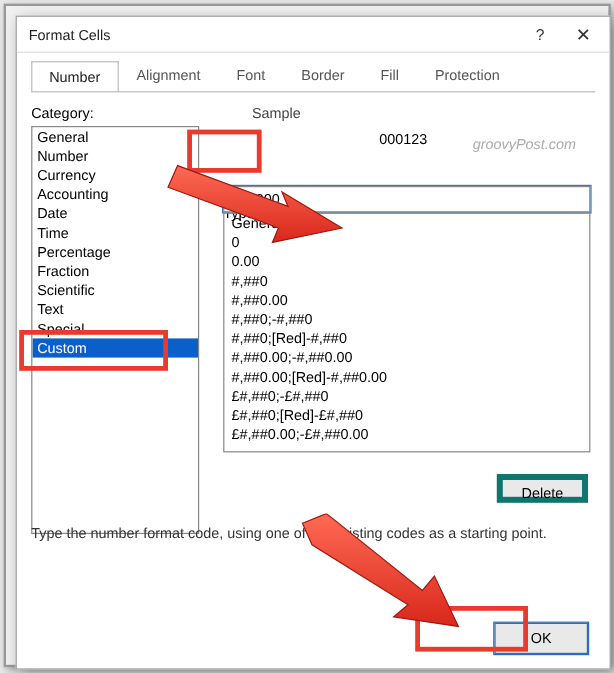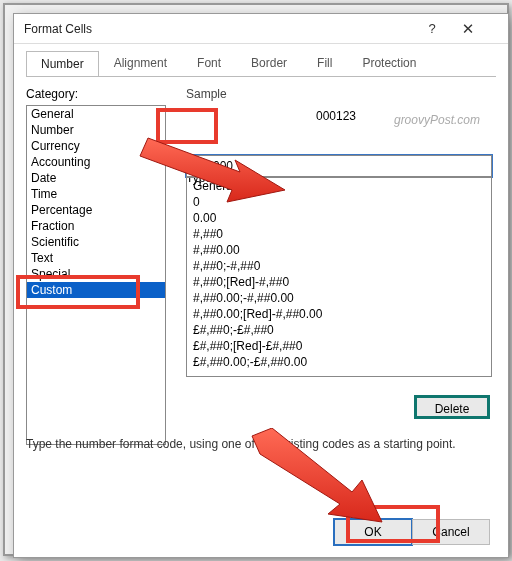--- a/index.html
+++ b/index.html
@@ -1,40 +1,40 @@
 <!DOCTYPE html>
 <html><head>
 <meta charset="utf-8">
 <style>
   * { box-sizing: border-box; font-family: 'Segoe UI', Tahoma, sans-serif; }
   body { margin: 0; background: #e8e8e8; width: 512px; height: 561px; overflow: hidden; position: relative; }
   .outerbox { position: absolute; left: 3px; top: 3px; width: 506px; height: 553px; border: 2px solid #999; background: #f0f0f0; box-shadow: 2px 2px 6px rgba(0,0,0,0.3); }
   .dialog { position: absolute; left: 8px; top: 8px; width: 496px; height: 545px; background: #ffffff; border: 1px solid #999; box-shadow: 4px 4px 12px rgba(0,0,0,0.3); }
-  .titlebar { height: 30px; display: flex; align-items: center; padding: 0 22px 0 10px; border-bottom: 1px solid #ddd; }
+  .titlebar { height: 30px; display: flex; align-items: center; padding: 0 4px 0 10px; border-bottom: 1px solid #ddd; }
   .titlebar .title { font-size: 12px; flex: 1; color: #222; }
   .titlebar .help, .titlebar .close { width: 36px; height: 24px; display: flex; align-items: center; justify-content: center; font-size: 13px; color: #333; }
   .titlebar .close { font-size: 15px; }
   .tabs { display: flex; padding: 6px 12px 0 12px; font-size: 12px; gap: 0; }
   .tab { padding: 5px 14px; border: 1px solid transparent; color: #555; cursor: pointer; }
   .tab.active { border: 1px solid #bbb; border-bottom: 1px solid #fff; background: #fff; color: #222; position: relative; top: 1px; }
   .tabpanel { border-top: 1px solid #bbb; margin: 0 12px; padding: 10px 0 0 0; height: 390px; position: relative; }
   .catlabel { font-size: 12px; position: absolute; left: 0; top: 10px; text-align: right; }
   .catlist { position: absolute; left: 0; top: 28px; width: 140px; height: 340px; border: 1px solid #888; background: #fff; font-size: 12px; overflow: hidden; }
   .catlist .inner { overflow-y: scroll; height: 100%; }
   .catlist .item { padding: 1px 4px; white-space: nowrap; }
   .catlist .item.selected { background: #0a60c8; color: #fff; }
   .samplebox { position: absolute; left: 160px; top: 10px; width: 300px; }
-  .samplelabel { font-size: 12px; color: #444; }
+  .samplelabel { font-size: 12px; color: #444; margin-left: 24px; }
   .sampleval { font-size: 12px; padding: 8px 6px; text-align: center; }
   .typelabel { position: absolute; left: 160px; top: 60px; font-size: 12px; margin-top: 34px; }
   .typeinput { position: absolute; left: 160px; top: 78px; width: 306px; height: 22px; border: 1px solid #888; padding: 2px 6px; font-size: 12px; outline: 1px solid #3a76c4; }
   .fmtlist { position: absolute; left: 160px; top: 100px; width: 306px; height: 200px; border: 1px solid #888; font-size: 12px; overflow: hidden; }
   .fmtlist .inner { overflow-y: scroll; height: 100%; }
   .fmtlist .item { padding: 1px 6px; white-space: nowrap; }
-  .deletebtn { position: absolute; right: 6px; top: 318px; width: 76px; height: 24px; font-size: 12px; background: #e9e9e9; border: 3px solid #0f766e; text-align: center; line-height: 22px; }
+  .deletebtn { position: absolute; right: 6px; top: 318px; width: 76px; height: 24px; font-size: 12px; background: #e9e9e9; border: 5px solid #0f766e; text-align: center; line-height: 22px; }
   .hint { position: absolute; left: 0; top: 360px; font-size: 12px; color: #333; }
   .watermark { position: absolute; right: 16px; top: 8px; font-size: 12px; color: #aaa; font-style: italic; pointer-events: none; margin-top: 28px; }
   .footer { position: absolute; bottom: 12px; right: 18px; display: flex; }
   .btn { width: 78px; height: 26px; border: 1px solid #bbb; background: #e9e9e9; font-size: 12px; text-align: center; line-height: 24px; }
   .btn.primary { border: 1px solid #2a6fbf; outline: 1px solid #2a6fbf; }
 
   .redbox { position: absolute; border: 4px solid #e83a2d; pointer-events: none; }
   .arrow { position: absolute; pointer-events: none; }
   ::-webkit-scrollbar { width: 16px; background: #f0f0f0; }
   ::-webkit-scrollbar-thumb { background: #c8c8c8; }
@@ -105,21 +105,20 @@
         <div class="item">£#,##0.00;-£#,##0.00</div>
       </div>
     </div>
 
     <div class="deletebtn">Delete</div>
     <div class="hint">Type the number format code, using one of the existing codes as a starting point.</div>
   </div>
 
   <div class="footer">
     <div class="btn primary">OK</div>
-    <div class="btn">Cancel</div>
   </div>
 
 </div>
 </div>
 
 <div class="redbox" style="left:16px; top:275px; width:124px; height:34px;"></div>
 <div class="redbox" style="left:156px; top:108px; width:62px; height:36px;"></div>
 <div class="redbox" style="left:346px; top:505px; width:94px; height:38px;"></div>
 
 <svg class="arrow" style="left:130px; top:125px;" width="160" height="80">

